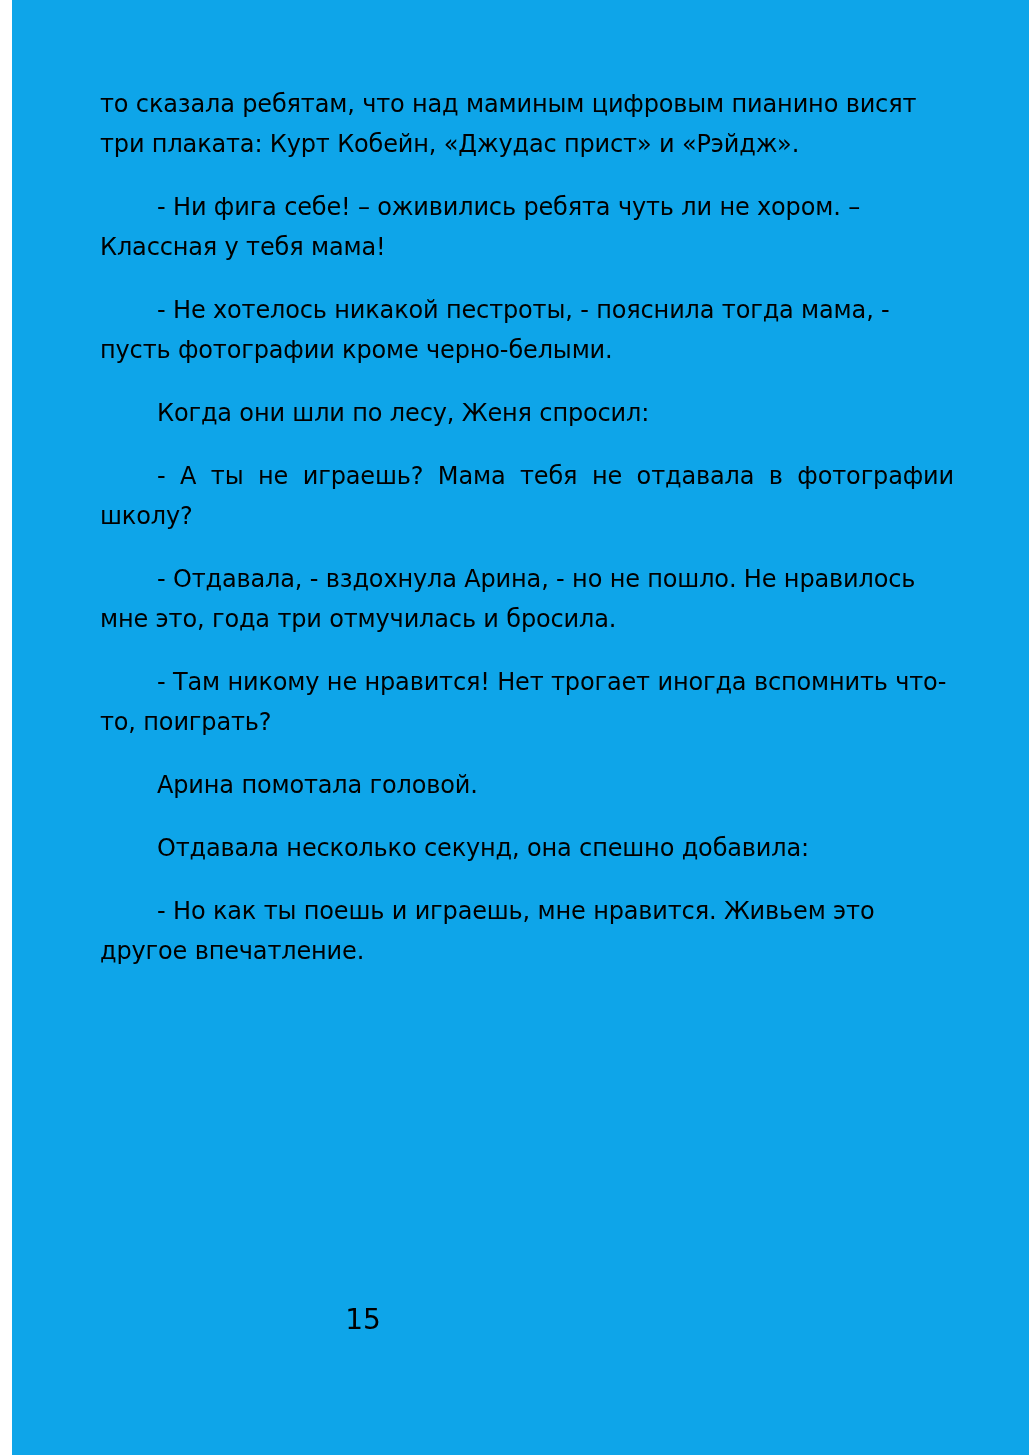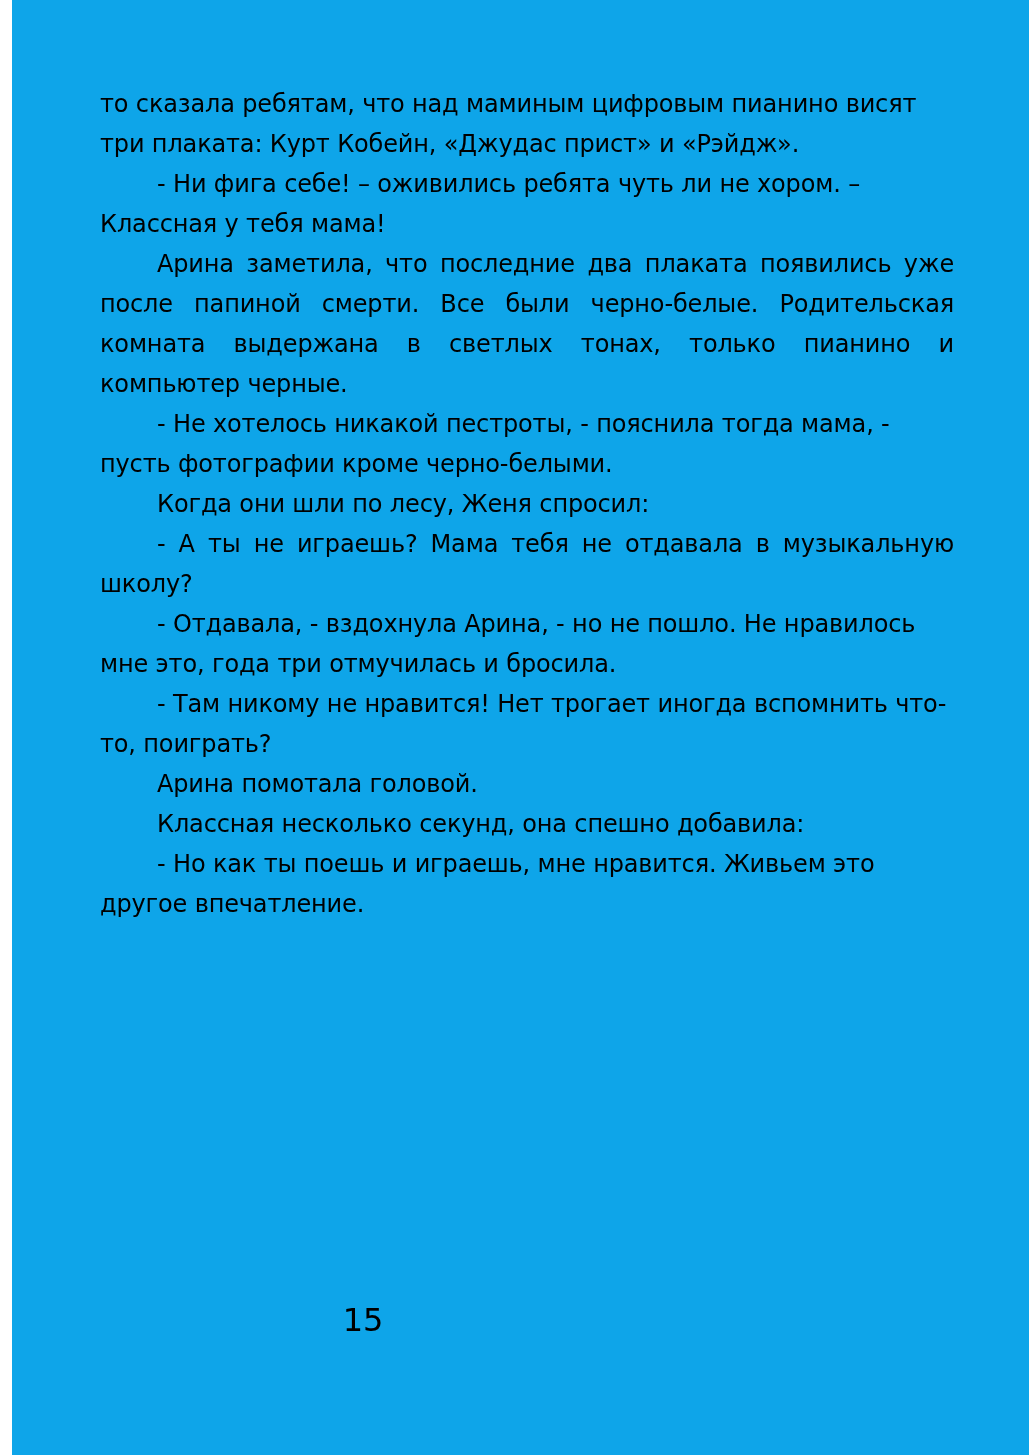--- a/index.html
+++ b/index.html
@@ -39,70 +39,70 @@
     font-size: 24px;
     line-height: 40px;
     letter-spacing: -0.15px;
     word-spacing: 0px;
     text-indent: 57px;
     text-align: left;
     -webkit-font-smoothing: antialiased;
   }
 
   p.para + p.para {
+    margin-top: 23px;
   }
 
   p.justified {
     text-align: justify;
     text-justify: inter-word;
   }
 
   p.no-indent {
     text-indent: 0;
   }
 
   .page-number {
     position: absolute;
     left: 311px;
     top: 1303px;
     width: 80px;
     text-align: center;
     color: #000000;
-    font-size: 32px;
+    font-size: 28px;
     line-height: 34px;
   }
 </style>
 </head>
 <body>
 
 <div class="page">
 
   <div class="text-column">
 
     <p class="para no-indent">то сказала ребятам, что над маминым цифровым пианино висят три плаката: Курт Кобейн, «Джудас прист» и «Рэйдж».</p>
 
     <p class="para">- Ни фига себе! – оживились ребята чуть ли не хором. – Классная у тебя мама!</p>
 
-    <p class="para justified">Арина заметила, что последние два плаката появились уже после папиной смерти. Все были черно-белые. Родительская комната выдержана в светлых тонах, только пианино и компьютер черные.</p>
 
     <p class="para">- Не хотелось никакой пестроты, - пояснила тогда мама, - пусть фотографии кроме черно-белыми.</p>
 
 
     <p class="para">Когда они шли по лесу, Женя спросил:</p>
 
-    <p class="para justified">- А ты не играешь? Мама тебя не отдавала в музыкальную школу?</p>
+    <p class="para justified">- А ты не играешь? Мама тебя не отдавала в фотографии школу?</p>
 
     <p class="para">- Отдавала, - вздохнула Арина, - но не пошло. Не нравилось мне это, года три отмучилась и бросила.</p>
 
     <p class="para">- Там никому не нравится! Нет трогает иногда вспомнить что-то, поиграть?</p>
 
     <p class="para">Арина помотала головой.</p>
 
 
-    <p class="para">Классная несколько секунд, она спешно добавила:</p>
+    <p class="para">Отдавала несколько секунд, она спешно добавила:</p>
 
     <p class="para">- Но как ты поешь и играешь, мне нравится. Живьем это другое впечатление.</p>
 
   </div>
 
   <div class="page-number">15</div>
 
 </div>
 
 </body></html>

